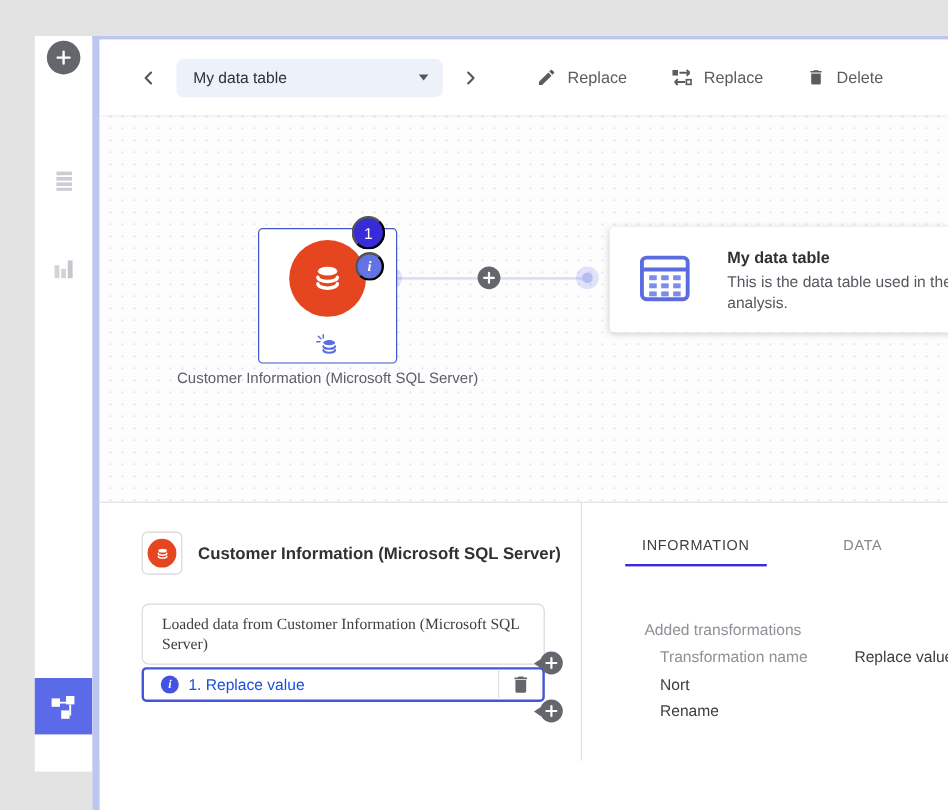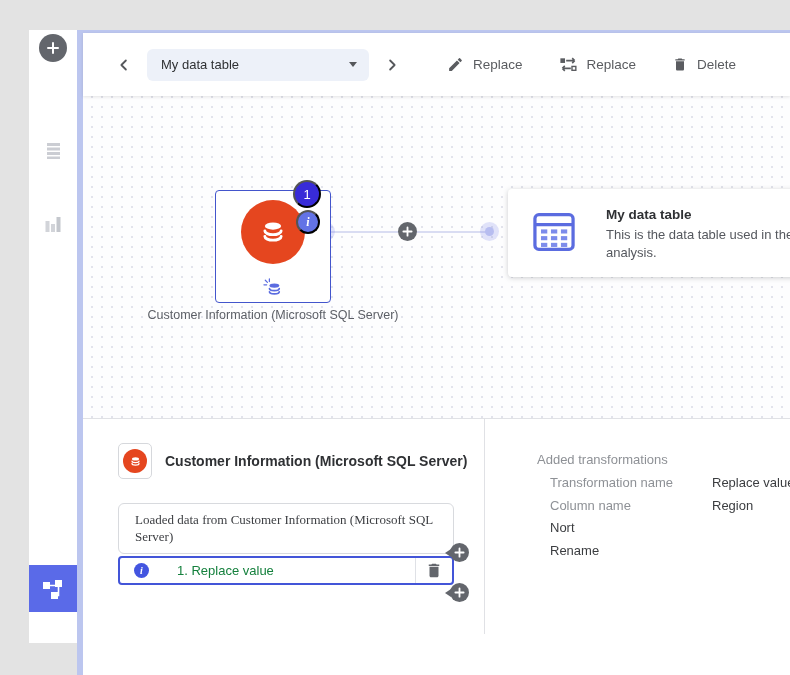--- a/index.html
+++ b/index.html
@@ -143,21 +143,21 @@
     position:absolute; left:35px; top:137px; width:336px; height:29px;
     border:2px solid #4355d8; border-radius:4px; background:#fff;
     display:flex; align-items:center; cursor:pointer;
   }
   .row-info-icon {
     width:15px; height:15px; border-radius:50%; background:#4355e0; color:#fff;
     font-size:10px; font-weight:bold; font-style:italic;
     display:flex; align-items:center; justify-content:center; margin-left:14px; flex:none;
     font-family:"Liberation Serif", serif;
   }
-  .row-label { margin-left:28px; font-size:13px; color:#15803d; flex:1; }
+  .row-label { margin-left:8px; font-size:13px; color:#1d4ed8; flex:1; }
   .row-divider { width:1px; align-self:stretch; background:#dfe1e6; }
   .row-trash {
     width:36px; align-self:stretch; background:none; border:none; cursor:pointer;
     display:flex; align-items:center; justify-content:center; color:#63666c;
   }
   .insert-plus { position:absolute; display:flex; align-items:center; z-index:2; }
   .insert-plus .pointer {
     width:0; height:0; border-top:4px solid transparent; border-bottom:4px solid transparent;
     border-right:6px solid #63666c; margin-right:-1px;
   }
@@ -165,21 +165,21 @@
   .insert-plus.second { left:362px; top:164px; }
 
   .detail-right { flex:1; padding-left:36px; overflow:hidden; }
   .tabs { display:flex; margin-top:28px; gap:50px; }
   .tab {
     background:none; border:none; cursor:pointer; font-family:inherit;
     font-size:12px; letter-spacing:.6px; padding:0 14px 9px 14px; color:#84878d;
     border-bottom:2px solid transparent;
   }
   .tab.active { color:#3b3d42; border-bottom:2px solid #382bd8; }
-  .info-content { margin-top:33px; font-size:13px; }
+  .info-content { margin-top:45px; font-size:13px; }
   .section-label { color:#8e9196; margin-left:16px; margin-bottom:9px; }
   .info-row { display:flex; margin-left:29px; margin-bottom:9px; line-height:13.5px; }
   .info-row .lbl { width:162px; color:#8e9196; flex:none; }
   .info-row .val { color:#3b3d40; white-space:nowrap; }
 
   svg { display:block; }
 </style>
 </head>
 <body>
 
@@ -390,31 +390,31 @@
           <span>
             <svg width="11" height="11" viewBox="0 0 12 12">
                 <path d="M6 1.5v9M1.5 6h9" stroke="#fff" stroke-width="2" stroke-linecap="round"></path>
               </svg>
           </span>
         </button>
       </div>
     </div>
 
     <div class="detail-right">
+      <div class="tabs">
+        <button class="tab active">INFORMATION</button>
+        <button class="tab">DATA</button>
+      </div>
 
       <div class="info-content">
         <div class="section-label">Added transformations</div>
 
         <div class="info-row">
           <span class="lbl">Transformation name</span>
           <span class="val">Replace value</span>
-        </div>
-        <div class="info-row">
-          <span class="lbl">Column name</span>
-          <span class="val">Region</span>
         </div>
         <div class="info-row">
           <span class="val">Nort</span>
         </div>
         <div class="info-row">
           <span class="val">Rename</span>
         </div>
       </div>
     </div>
 

